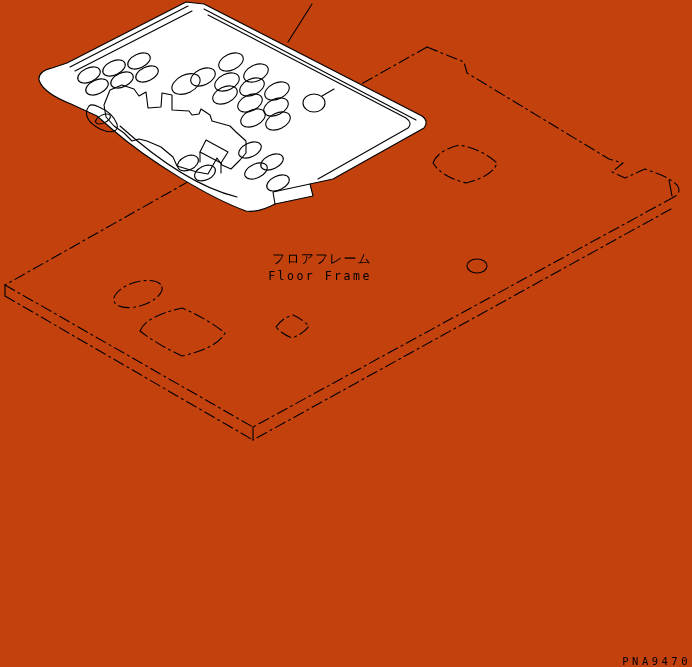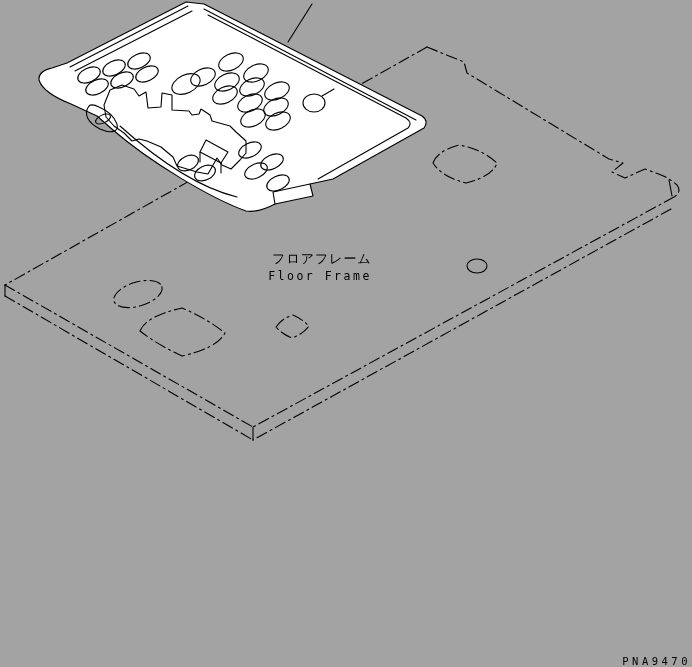--- a/index.html
+++ b/index.html
@@ -4,21 +4,21 @@
 <style>
   html, body {
     margin: 0;
     padding: 0;
     background: #ffffff;
   }
   .canvas {
     position: relative;
     width: 692px;
     height: 667px;
-    background: #a3a3a3;
+    background: #c2410c;
     overflow: hidden;
     font-family: "DejaVu Sans Mono", "Liberation Mono", monospace;
   }
   svg { display: block; }
   .ln {
     fill: none;
     stroke: #000000;
     stroke-width: 1.1;
     stroke-linecap: round;
     stroke-linejoin: round;

